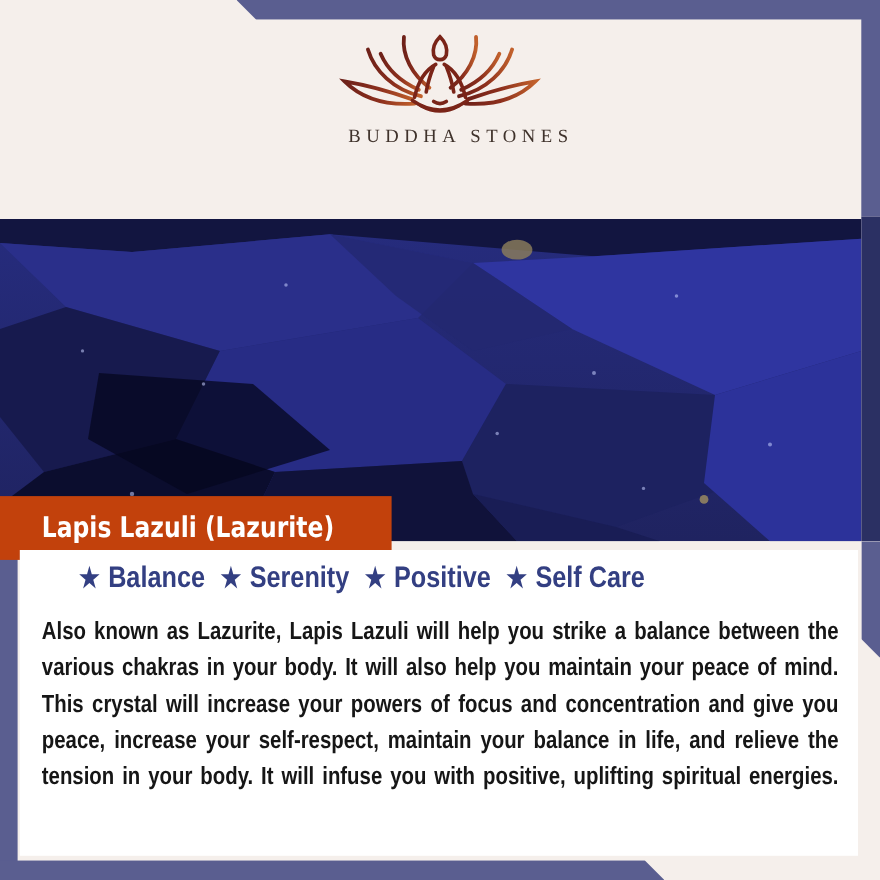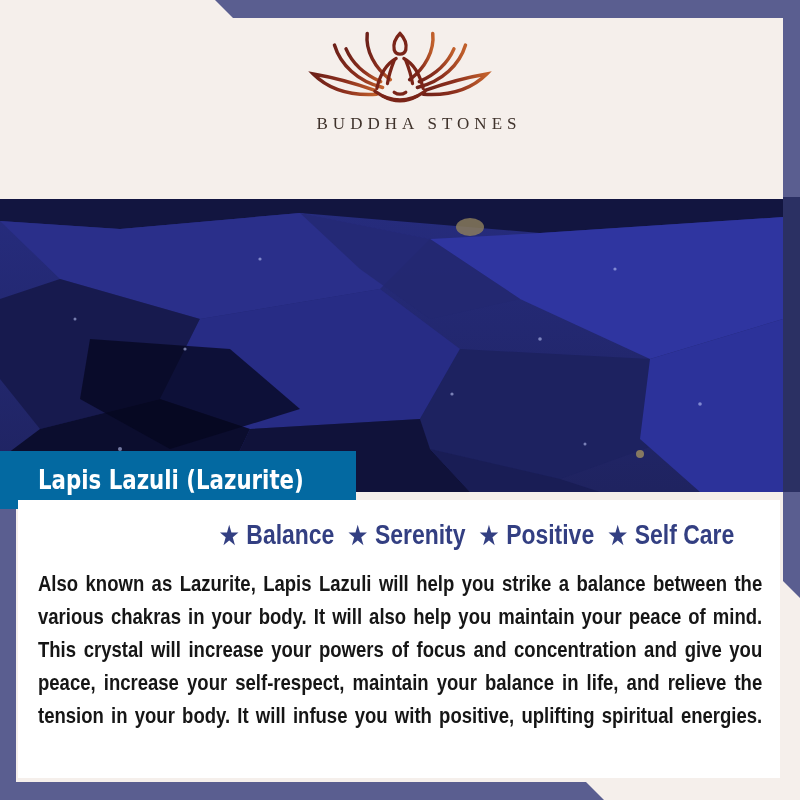--- a/index.html
+++ b/index.html
@@ -25,27 +25,27 @@
     font-family:"Liberation Serif",serif;font-size:17px;letter-spacing:5px;color:#3f322b;padding-left:19px;}
   
   .banner{position:absolute;left:163px;top:143px;width:469px;height:56px;background:#f9f5f3;
     display:flex;align-items:center;justify-content:center;}
   .banner-title{font-size:38px;font-weight:bold;color:#3a4689;white-space:nowrap;
     display:inline-block;transform:scaleX(.85);transform-origin:center;}
   
   .stone-photo{position:absolute;left:0;top:199px;width:783px;height:293px;}
   .stone-photo svg{display:block;width:100%;height:100%;}
   
-  .label-bar{position:absolute;left:0;top:451px;width:356px;height:58px;background:#0369a1;
+  .label-bar{position:absolute;left:0;top:451px;width:356px;height:58px;background:#c2410c;
     display:flex;align-items:center;}
   .label-text{font-family:"DejaVu Sans",sans-serif;font-weight:bold;font-size:26px;color:#ffffff;
     white-space:nowrap;margin-left:38px;display:inline-block;transform:scaleX(.82);transform-origin:0 50%;}
   
   .card{position:absolute;left:18px;top:500px;width:762px;height:278px;background:#ffffff;}
-  .benefits-row{margin-top:20px;text-align:right;white-space:nowrap;}
+  .benefits-row{margin-top:10px;text-align:left;white-space:nowrap;}
   .benefits-inner{display:inline-block;transform:scaleX(.85);transform-origin:center;
     font-size:27px;font-weight:bold;color:#333f82;}
   .benefits-inner .star{font-size:.92em;margin:0 9px;}
   .description{margin:16px 0 0 20px;width:880px;transform:scaleX(.823);transform-origin:0 0;
     font-size:22.5px;line-height:33px;font-weight:bold;color:#161616;}
   .desc-line{text-align:justify;text-align-last:justify;white-space:nowrap;}
 </style>
 </head>
 <body>
 

